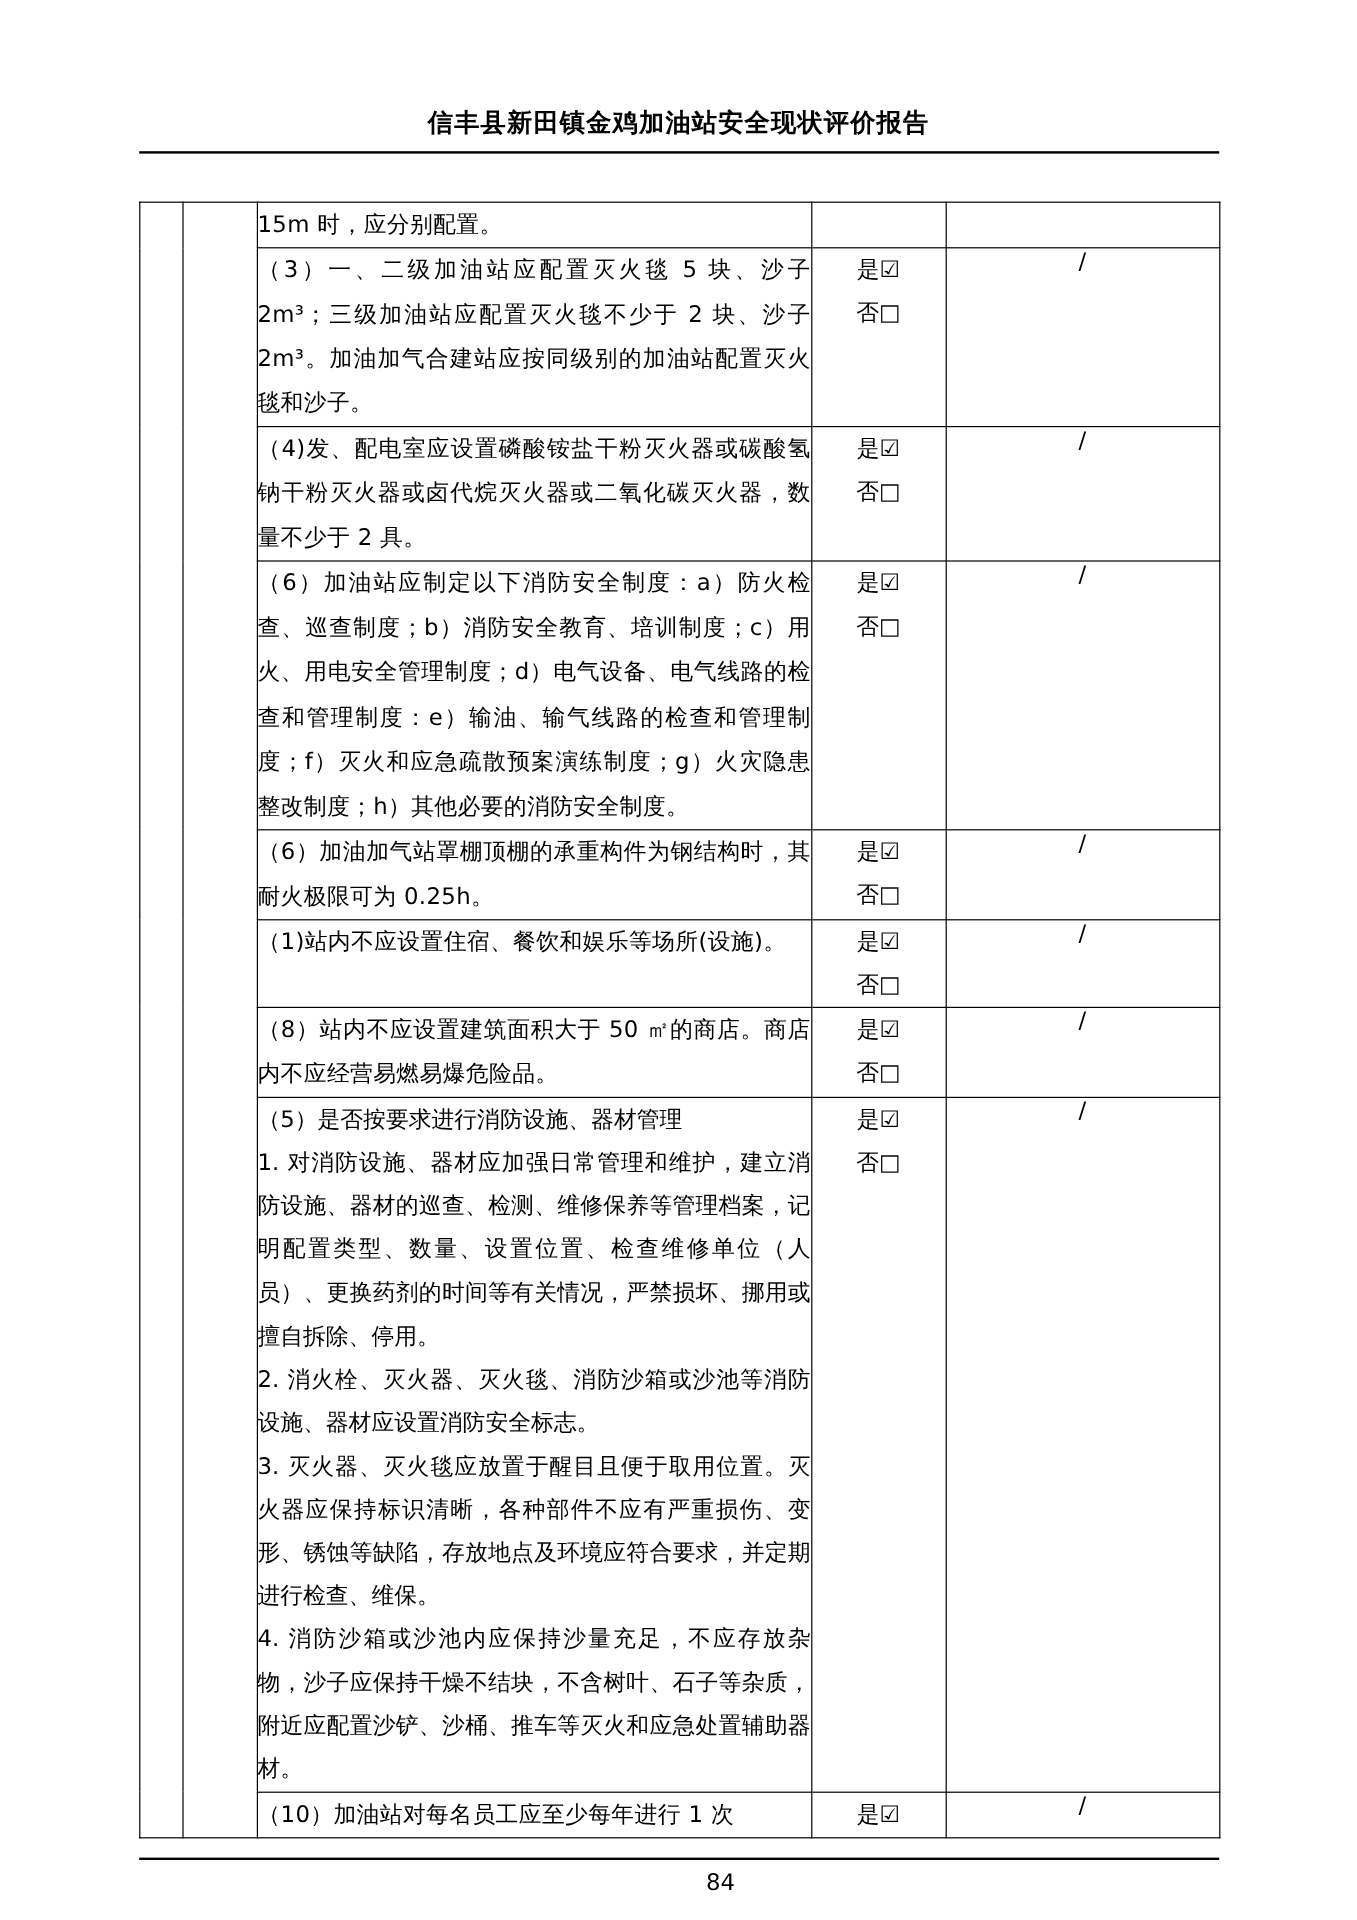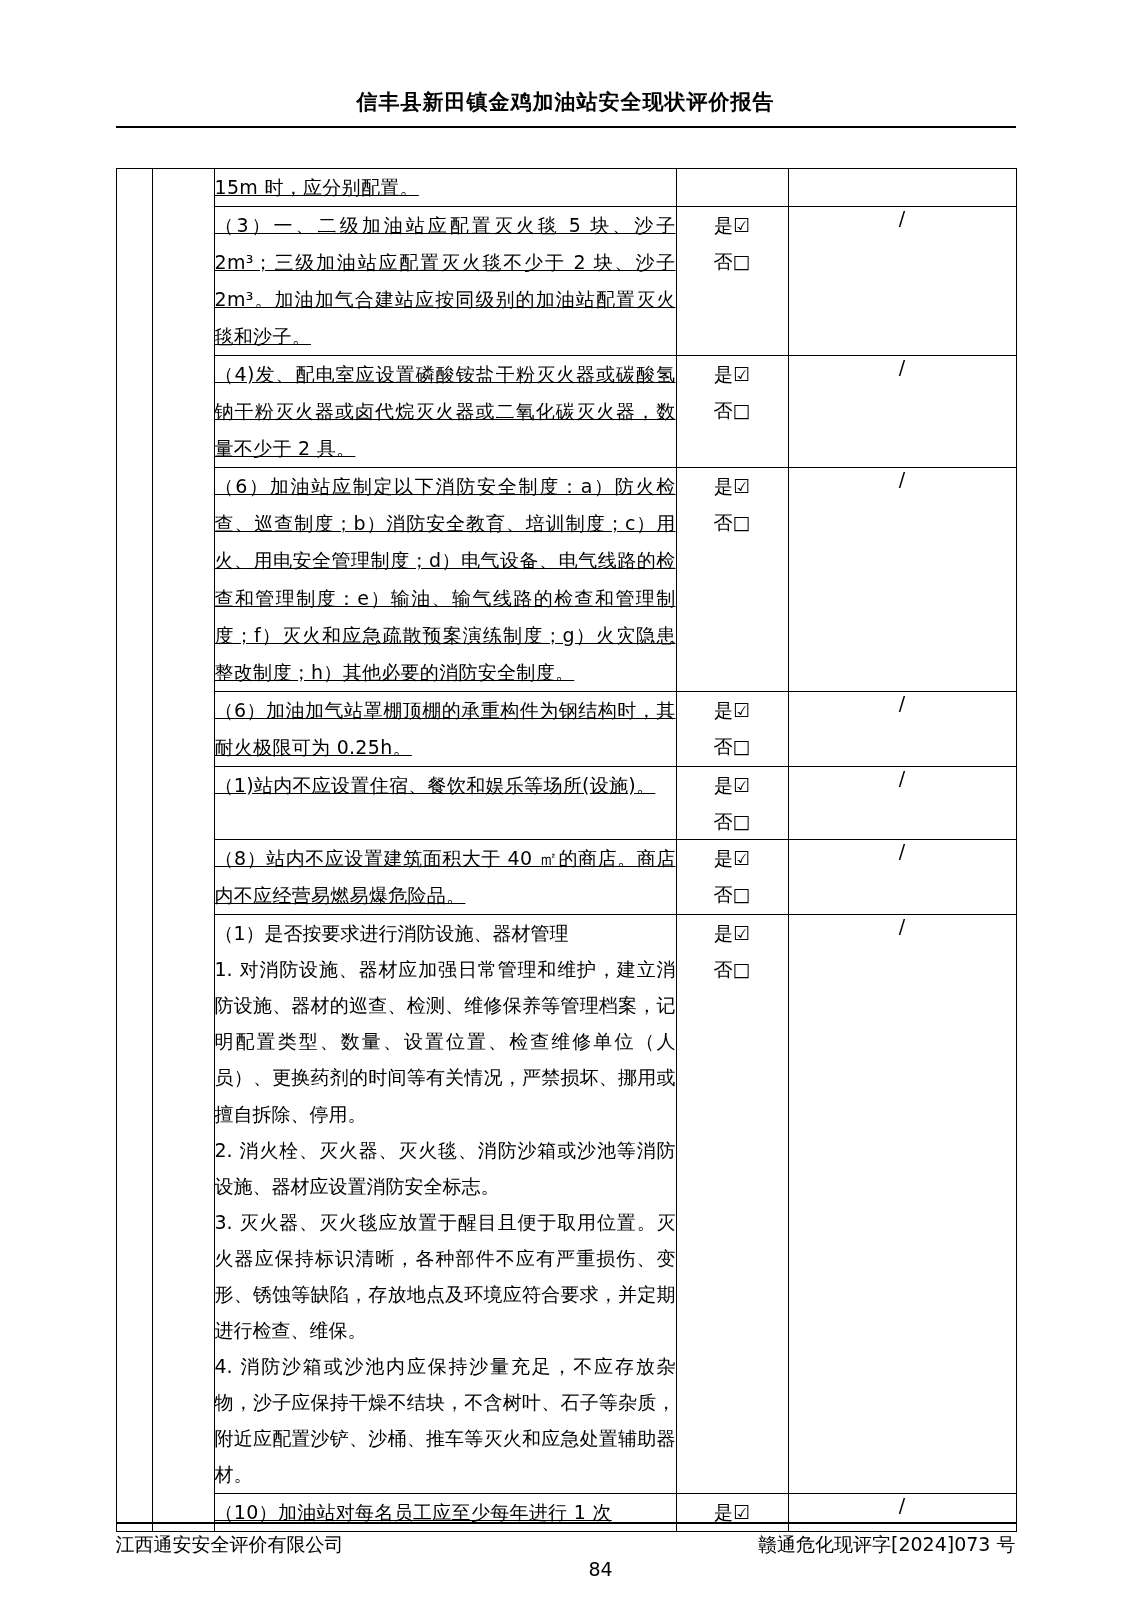--- a/index.html
+++ b/index.html
@@ -55,21 +55,20 @@
   .col-c { width: 462px; }
   .col-d { width: 112px; }
   .col-e { width: 228px; }
 
   .req {
     padding: 11px 12px 12px 12px;
     font-size: 19px;
     line-height: 1.95;
     text-align: justify;
     letter-spacing: 0.3px;
-    text-decoration: underline;
   }
   .req-tight {
     padding: 11px 12px 12px 12px;
     font-size: 19px;
     line-height: 1.9;
     text-align: justify;
   }
   .judge {
     text-align: center;
     font-size: 19px;
@@ -199,33 +198,33 @@
           <td class="judge vmid">
             <div class="judge-inner">
               <span class="judge-line">是☑</span>
               <span class="judge-line">否□</span>
             </div>
           </td>
           <td class="result vmid">/</td>
         </tr>
 
         <tr>
-          <td class="req">（8）站内不应设置建筑面积大于 40 ㎡的商店。商店内不应经营易燃易爆危险品。</td>
+          <td class="req">（8）站内不应设置建筑面积大于 50 ㎡的商店。商店内不应经营易燃易爆危险品。</td>
           <td class="judge vmid">
             <div class="judge-inner">
               <span class="judge-line">是☑</span>
               <span class="judge-line">否□</span>
             </div>
           </td>
           <td class="result vmid">/</td>
         </tr>
 
         <tr>
           <td class="req-tight">
-              <span class="p-line">（1）是否按要求进行消防设施、器材管理</span>
+              <span class="p-line">（5）是否按要求进行消防设施、器材管理</span>
               <span class="p-line">1. 对消防设施、器材应加强日常管理和维护，建立消防设施、器材的巡查、检测、维修保养等管理档案，记明配置类型、数量、设置位置、检查维修单位（人员）、更换药剂的时间等有关情况，严禁损坏、挪用或擅自拆除、停用。</span>
               <span class="p-line">2. 消火栓、灭火器、灭火毯、消防沙箱或沙池等消防设施、器材应设置消防安全标志。</span>
               <span class="p-line">3. 灭火器、灭火毯应放置于醒目且便于取用位置。灭火器应保持标识清晰，各种部件不应有严重损伤、变形、锈蚀等缺陷，存放地点及环境应符合要求，并定期进行检查、维保。</span>
               <span class="p-line">4. 消防沙箱或沙池内应保持沙量充足，不应存放杂物，沙子应保持干燥不结块，不含树叶、石子等杂质，附近应配置沙铲、沙桶、推车等灭火和应急处置辅助器材。</span>
             </td>
           <td class="judge vmid">
             <div class="judge-inner">
               <span class="judge-line">是☑</span>
               <span class="judge-line">否□</span>
             </div>
@@ -242,21 +241,17 @@
           </td>
           <td class="result">/</td>
         </tr>
       </tbody>
     </table>
   </div>
 
   <div class="footer">
     <div class="footer-rule"></div>
     <div class="footer-row-wrap">
-      <div class="footer-row">
-        <span>江西通安安全评价有限公司</span>
-        <span>赣通危化现评字[2024]073 号</span>
-      </div>
       <div class="footer-center">84</div>
     </div>
   </div>
 
 </div>
 
 </body></html>

